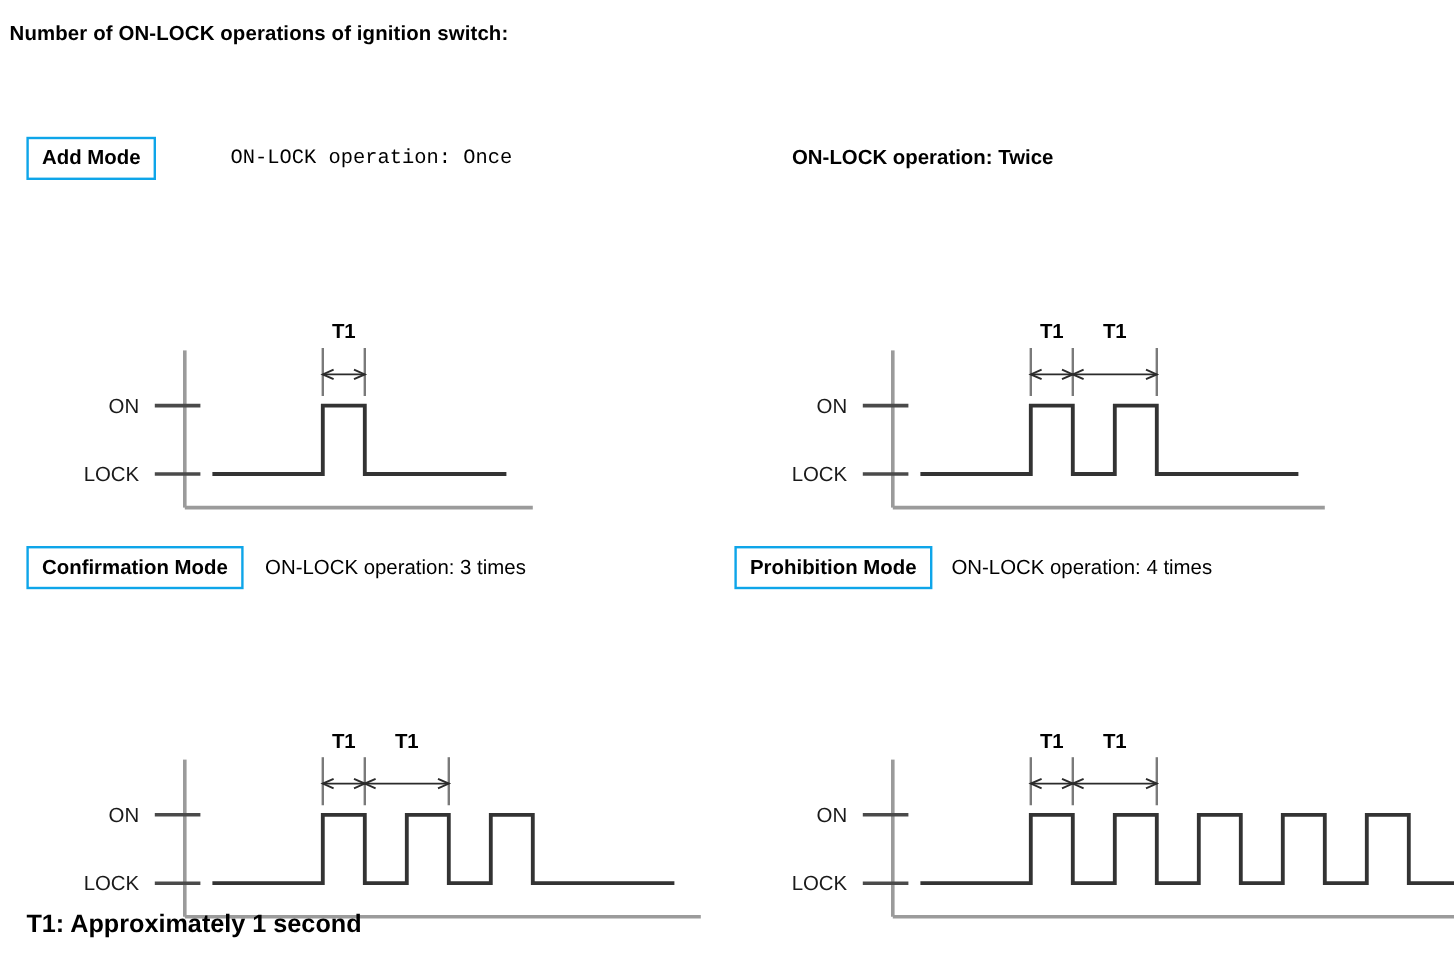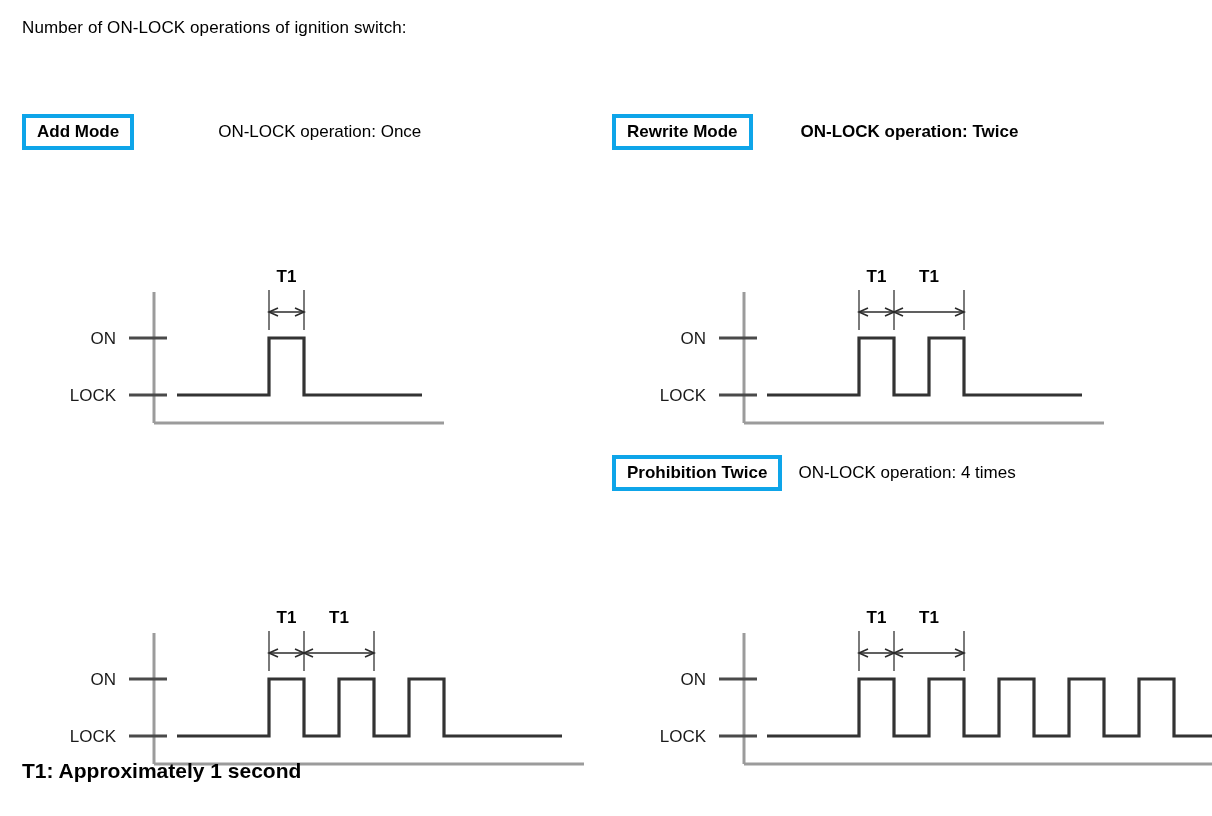--- a/index.html
+++ b/index.html
@@ -10,42 +10,42 @@
   body {
     width: 1212px;
     height: 816px;
     position: relative;
     font-family: "Liberation Sans", sans-serif;
     color: #000000;
     overflow: hidden;
   }
   #page-title {
     position: absolute;
-    left: 22px;
+    left: 8px;
     top: 18px;
     font-size: 17px;
-    font-weight: normal;
+    font-weight: bold;
     letter-spacing: 0.1px;
     white-space: nowrap;
   }
   .panel {
     position: absolute;
     width: 590px;
     height: 300px;
   }
   .panel-head {
     position: absolute;
     left: 0;
     top: 0;
     height: 40px;
     display: flex;
     align-items: center;
   }
   .mode-box {
-    border: 4px solid #0ea5e9;
+    border: 2px solid #0ea5e9;
     background: #ffffff;
     height: 36px;
     box-sizing: border-box;
     display: flex;
     align-items: center;
     justify-content: center;
     padding: 0 11px;
     font-size: 17px;
     font-weight: bold;
     white-space: nowrap;
@@ -88,21 +88,21 @@
   }
 </style>
 </head>
 <body>
 
 <div id="page-title">Number of ON-LOCK operations of ignition switch:</div>
 
 <div class="panel" id="panel-0" style="left:22px; top:112px;">
   <div class="panel-head">
     <div class="mode-box">Add Mode</div>
-    <div class="op-text" style="margin-left:84px;">ON-LOCK operation: Once</div>
+    <div class="op-text" style="margin-left:62px;font-family:Liberation Mono, monospace;">ON-LOCK operation: Once</div>
   </div>
   <div class="wave-wrap">
       <svg width="440" height="290" viewBox="0 0 440 290">
         <line class="axis-line" x1="132" y1="253" x2="422" y2="253"></line>
         <line class="axis-line" x1="132" y1="122" x2="132" y2="253"></line>
         <line class="tick" x1="107" y1="168" x2="145" y2="168"></line>
         <line class="tick" x1="107" y1="225" x2="145" y2="225"></line>
         <text class="axis-label" x="94" y="174" text-anchor="end">ON</text>
         <text class="axis-label" x="94" y="231" text-anchor="end">LOCK</text>
         <path class="signal" d="M 155 225 L 247 225 L 247 168 L 282 168 L 282 225 L 400 225"></path>
@@ -113,21 +113,20 @@
           <path d="M 256 138 L 247 142 L 256 146"></path>
           <path d="M 273 138 L 282 142 L 273 146"></path>
         </g>
         <text class="t1-label" x="264.5" y="112" text-anchor="middle">T1</text>
       </svg>
     </div>
 </div>
 
 <div class="panel" id="panel-1" style="left:612px; top:112px;">
   <div class="panel-head">
-    <div class="mode-box">Rewrite Mode</div>
     <div class="op-text" style="margin-left:48px;font-weight:bold;">ON-LOCK operation: Twice</div>
   </div>
   <div class="wave-wrap">
       <svg width="510" height="290" viewBox="0 0 510 290">
         <line class="axis-line" x1="132" y1="253" x2="492" y2="253"></line>
         <line class="axis-line" x1="132" y1="122" x2="132" y2="253"></line>
         <line class="tick" x1="107" y1="168" x2="145" y2="168"></line>
         <line class="tick" x1="107" y1="225" x2="145" y2="225"></line>
         <text class="axis-label" x="94" y="174" text-anchor="end">ON</text>
         <text class="axis-label" x="94" y="231" text-anchor="end">LOCK</text>
@@ -145,20 +144,24 @@
           <line x1="282" y1="142" x2="352" y2="142"></line>
           <path d="M 291 138 L 282 142 L 291 146"></path>
           <path d="M 343 138 L 352 142 L 343 146"></path>
         </g>
         <text class="t1-label" x="317" y="112" text-anchor="middle">T1</text>
       </svg>
     </div>
 </div>
 
 <div class="panel" id="panel-2" style="left:22px; top:453px;">
+  <div class="panel-head">
+    <div class="mode-box">Confirmation Mode</div>
+    <div class="op-text" style="margin-left:18px;">ON-LOCK operation: 3 times</div>
+  </div>
   <div class="wave-wrap">
       <svg width="580" height="290" viewBox="0 0 580 290">
         <line class="axis-line" x1="132" y1="253" x2="562" y2="253"></line>
         <line class="axis-line" x1="132" y1="122" x2="132" y2="253"></line>
         <line class="tick" x1="107" y1="168" x2="145" y2="168"></line>
         <line class="tick" x1="107" y1="225" x2="145" y2="225"></line>
         <text class="axis-label" x="94" y="174" text-anchor="end">ON</text>
         <text class="axis-label" x="94" y="231" text-anchor="end">LOCK</text>
         <path class="signal" d="M 155 225 L 247 225 L 247 168 L 282 168 L 282 225 L 317 225 L 317 168 L 352 168 L 352 225 L 387 225 L 387 168 L 422 168 L 422 225 L 540 225"></path>
         <line class="dim-ext" x1="247" y1="120" x2="247" y2="160"></line>
@@ -175,21 +178,21 @@
           <path d="M 291 138 L 282 142 L 291 146"></path>
           <path d="M 343 138 L 352 142 L 343 146"></path>
         </g>
         <text class="t1-label" x="317" y="112" text-anchor="middle">T1</text>
       </svg>
     </div>
 </div>
 
 <div class="panel" id="panel-3" style="left:612px; top:453px;">
   <div class="panel-head">
-    <div class="mode-box">Prohibition Twice</div>
+    <div class="mode-box">Prohibition Mode</div>
     <div class="op-text" style="margin-left:16px;">ON-LOCK operation: 4 times</div>
   </div>
   <div class="wave-wrap">
       <svg width="720" height="290" viewBox="0 0 720 290">
         <line class="axis-line" x1="132" y1="253" x2="702" y2="253"></line>
         <line class="axis-line" x1="132" y1="122" x2="132" y2="253"></line>
         <line class="tick" x1="107" y1="168" x2="145" y2="168"></line>
         <line class="tick" x1="107" y1="225" x2="145" y2="225"></line>
         <text class="axis-label" x="94" y="174" text-anchor="end">ON</text>
         <text class="axis-label" x="94" y="231" text-anchor="end">LOCK</text>

